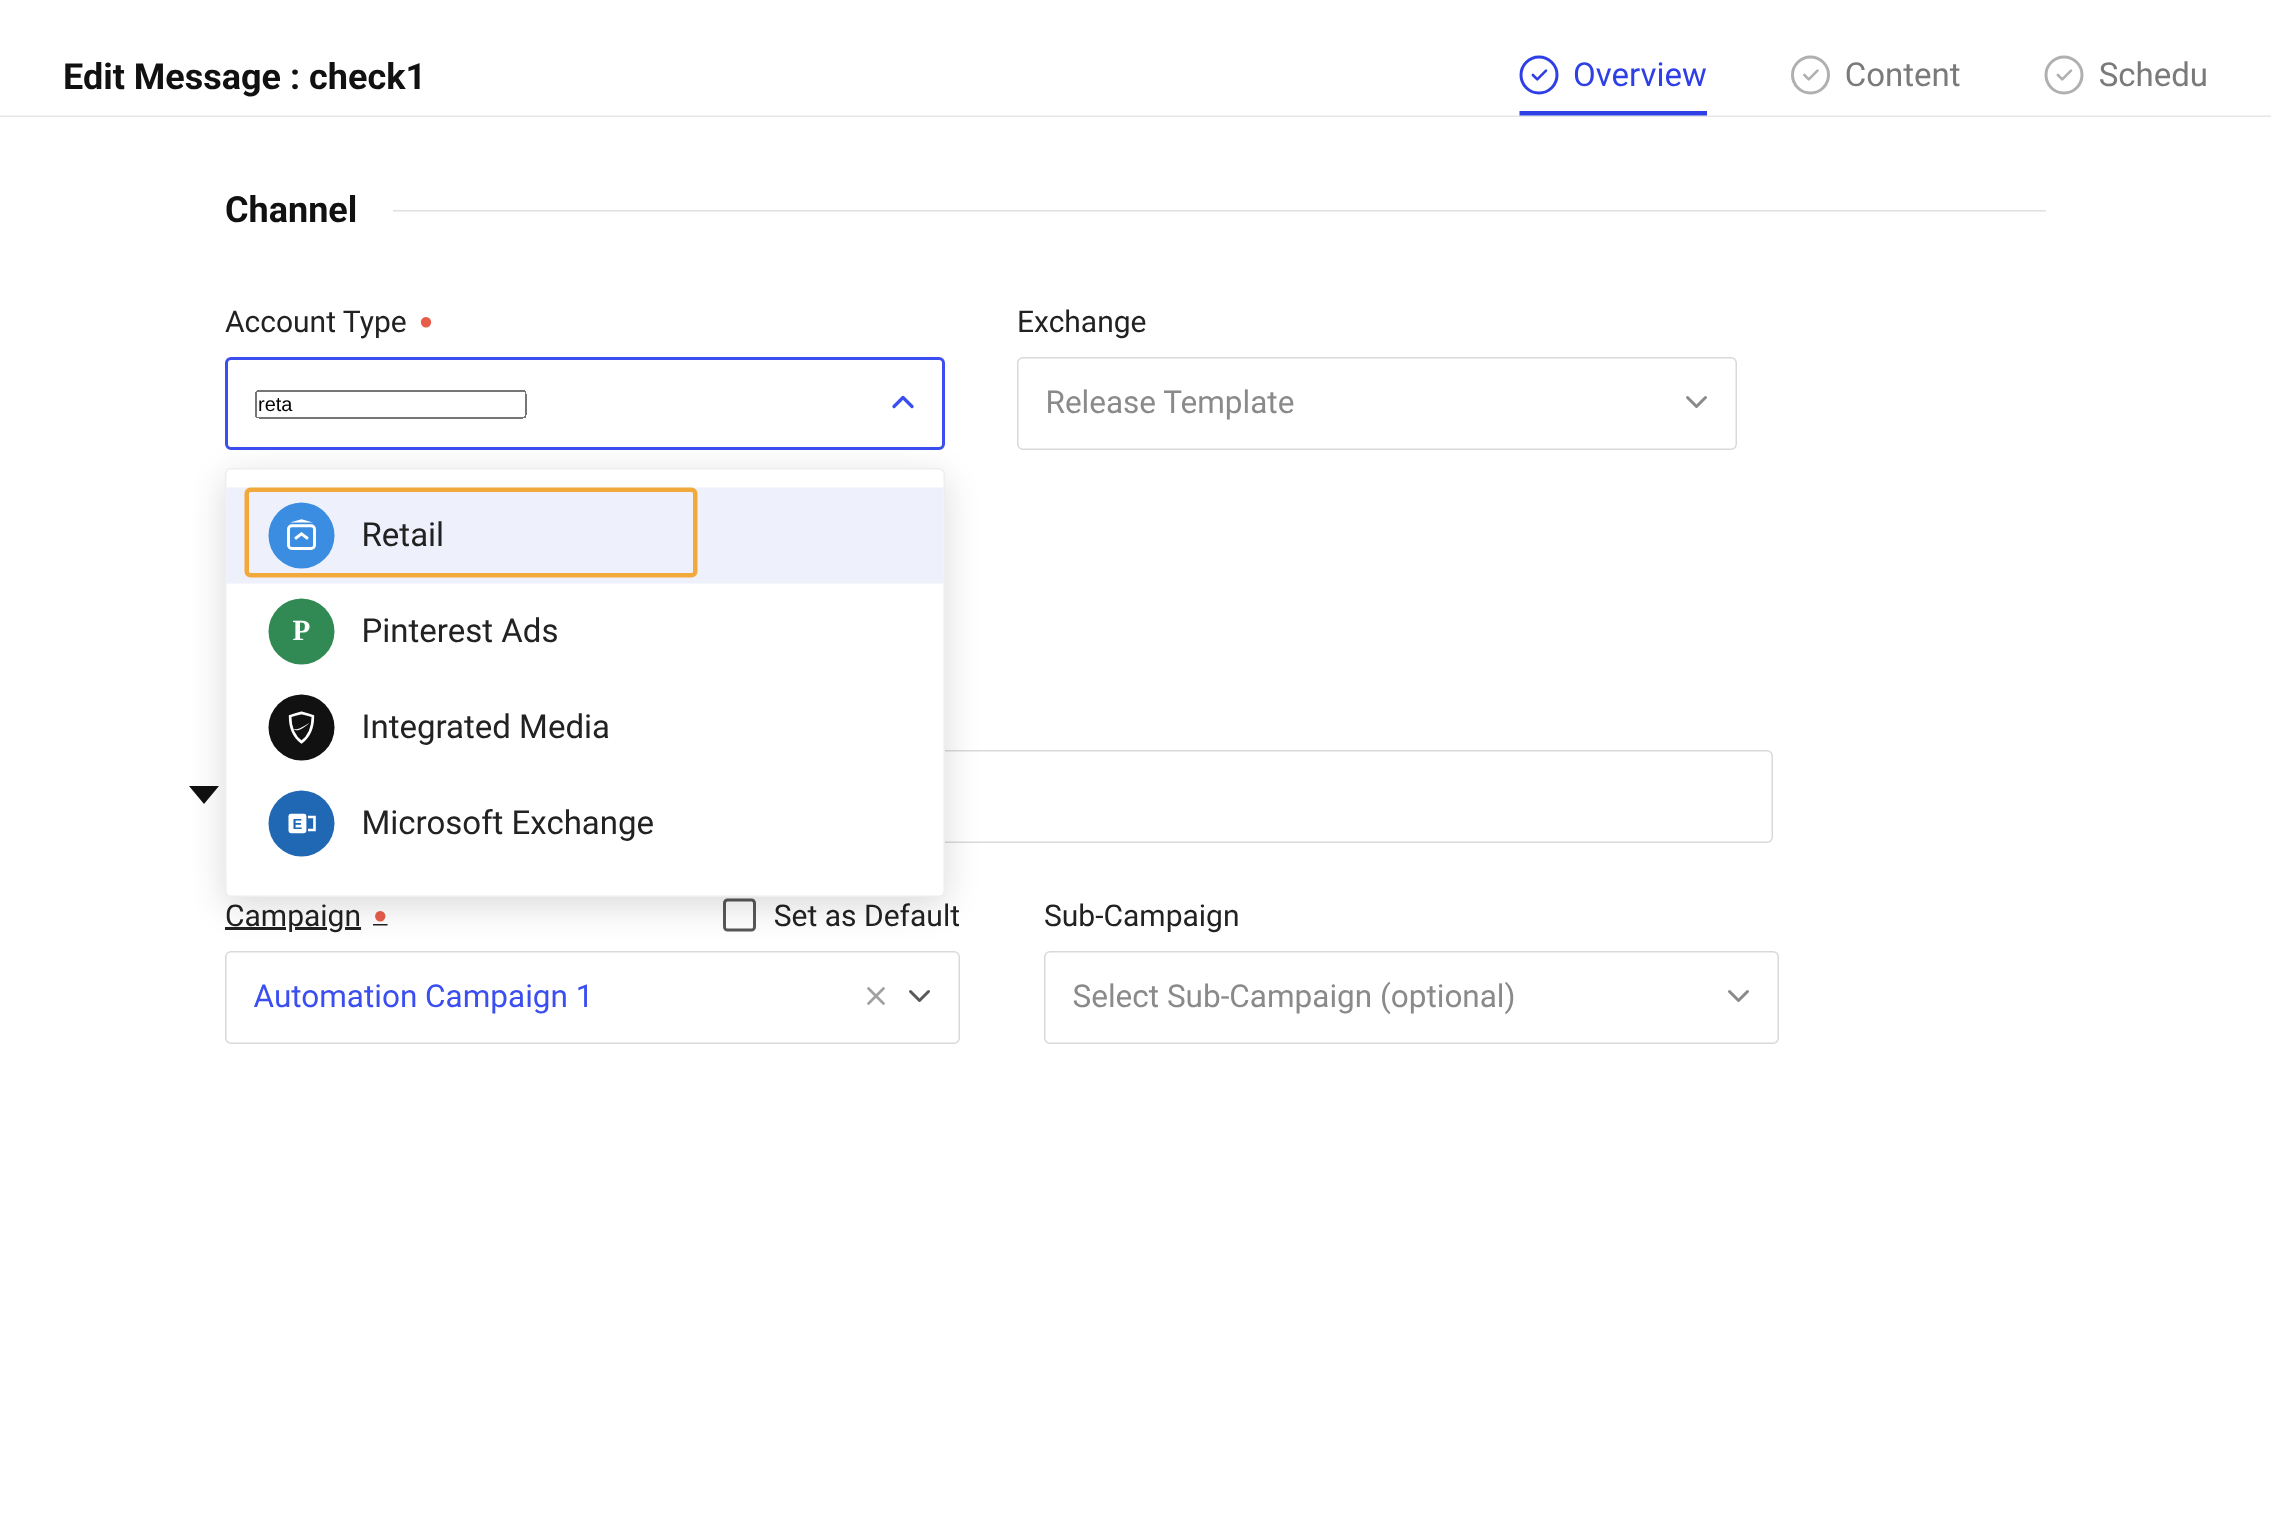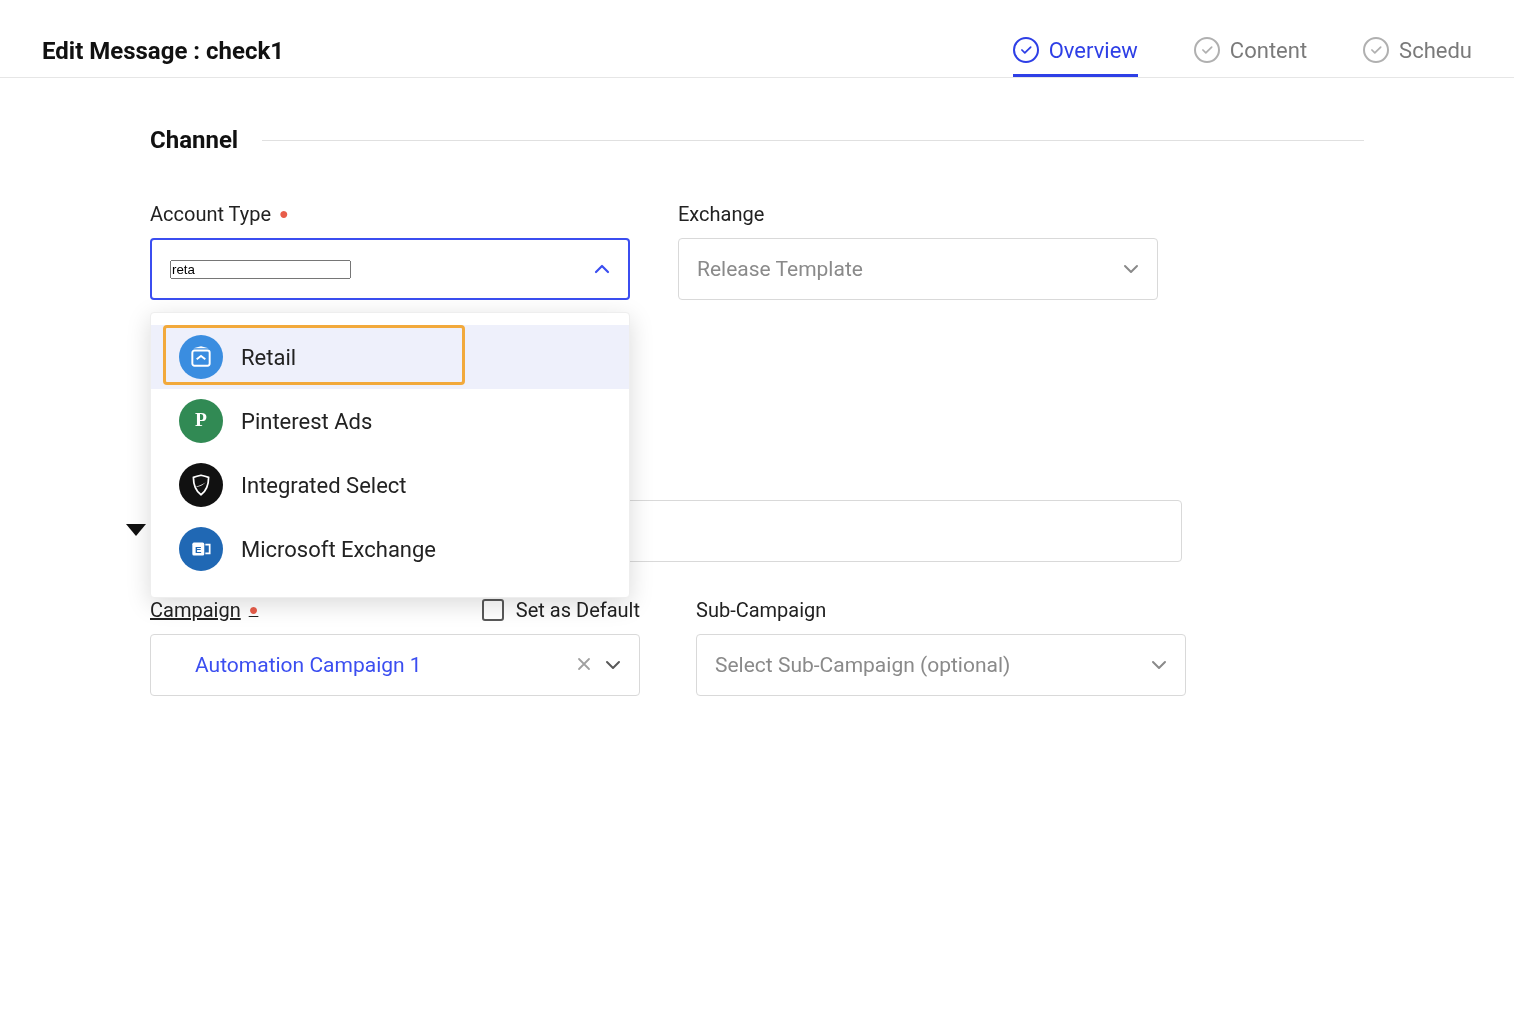--- a/index.html
+++ b/index.html
@@ -102,21 +102,21 @@
       display: flex;
       align-items: center;
       justify-content: space-between;
       position: relative;
     }
     .input input {
       border: none; outline: none; width: 100%; font-size: 21px; font-family: inherit;
     }
     .select.placeholder .select-text { color: #8a8a8a; }
     .select.focused { border: 2px solid #3b4ef0; }
-    .select.blue-text .select-text { color: #3b4ef0; margin-left: 26px; }
+    .select.blue-text .select-text { color: #3b4ef0; }
     .select .chev, .select .chev-up { color: #595959; font-size: 14px; }
     .select.focused .chev-up { color: #3b4ef0; }
     .select .clear { color: #a0a0a0; margin-right: 14px; font-size: 16px; cursor: pointer; }
     .select-right { display: flex; align-items: center; }
 
     
     .combo-wrap { position: relative; }
     .dropdown {
       position: absolute;
       top: 74px;
@@ -266,21 +266,21 @@
             <span>Pinterest Ads</span>
           </div>
 
           <div class="dd-item">
             <span class="avatar" style="background:#111">
               <svg viewBox="0 0 24 24" fill="none">
                 <path d="M12 3 C16 4 19 5 19 5 C19 13 16 18 12 21 C8 18 5 13 5 5 C5 5 8 4 12 3 Z" stroke="#fff" stroke-width="1.6"></path>
                 <path d="M7 13 C10 14 17 9 17 9 C14 12 9 15 7 13 Z" fill="#fff"></path>
               </svg>
             </span>
-            <span>Integrated Select</span>
+            <span>Integrated Media</span>
           </div>
 
           <div class="dd-item">
             <span class="avatar" style="background:#2068b4">
               <svg viewBox="0 0 24 24">
                 <rect x="4" y="6" width="11" height="12" rx="1.5" fill="#fff"></rect>
                 <text x="9.5" y="15.5" text-anchor="middle" font-family="Arial" font-weight="bold" font-size="9" fill="#2068b4">E</text>
                 <path d="M16 8 L20 8 L20 16 L16 16" stroke="#fff" stroke-width="1.6" fill="none"></path>
               </svg>
             </span>

